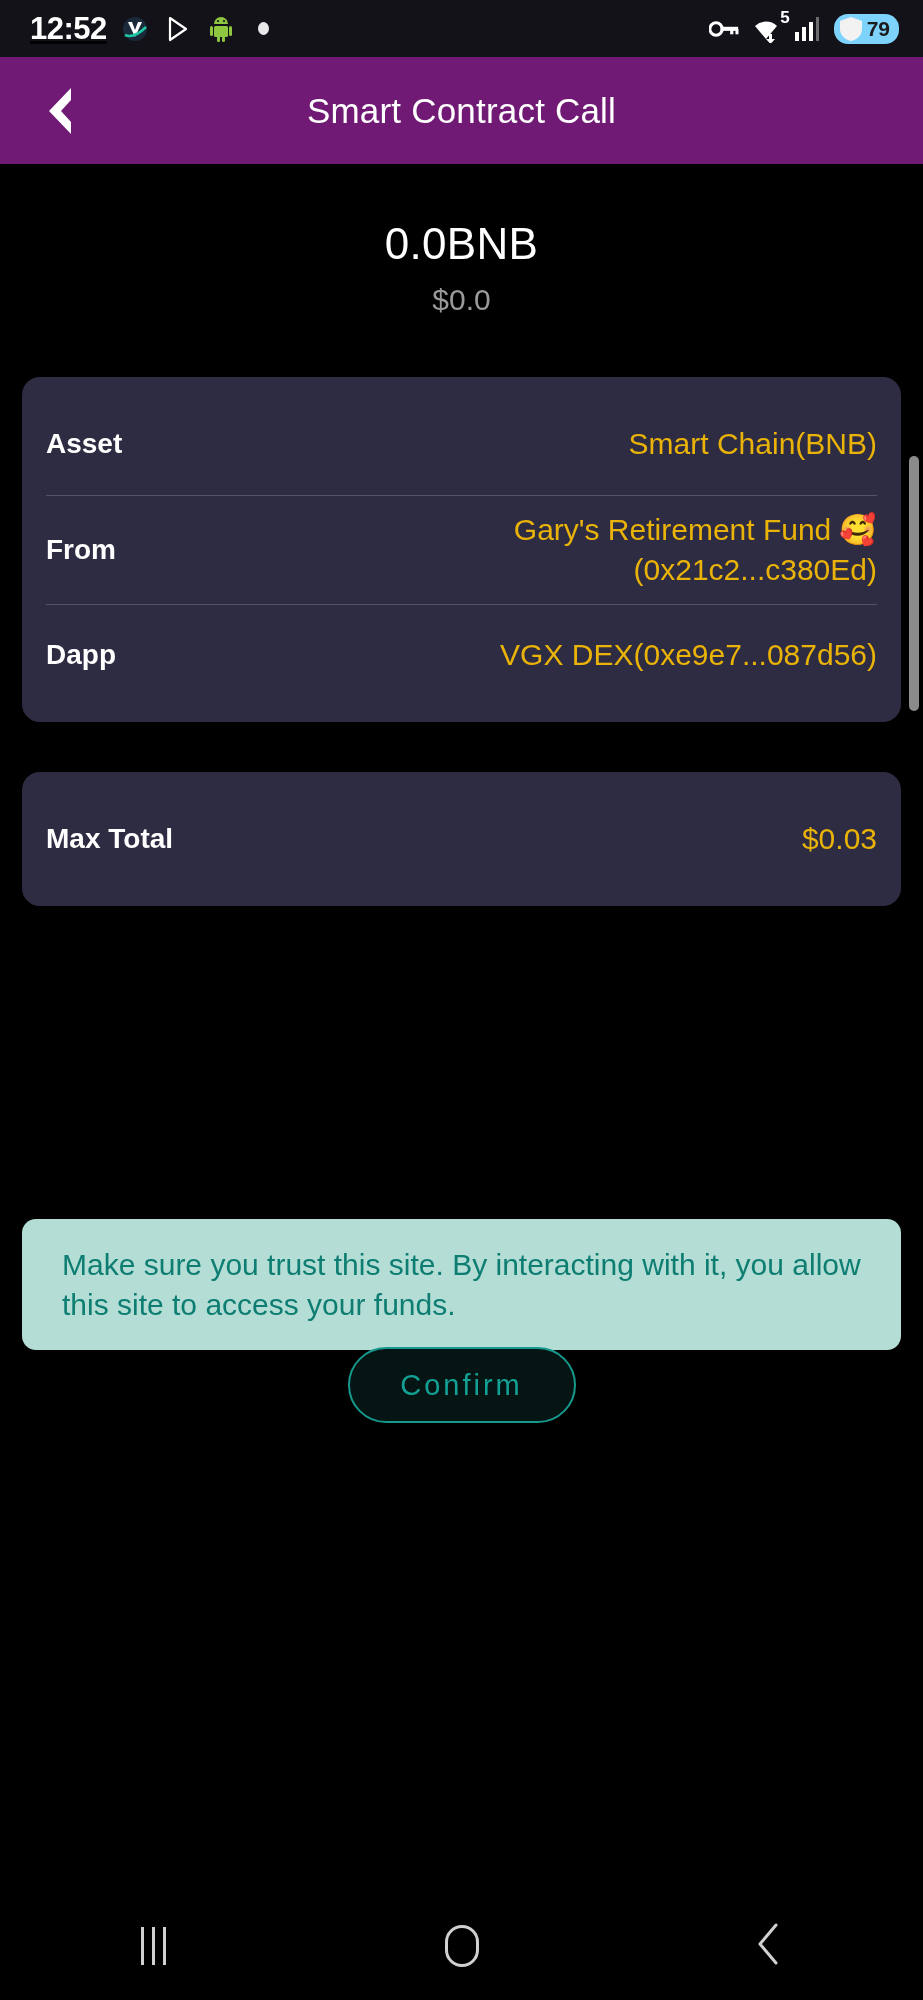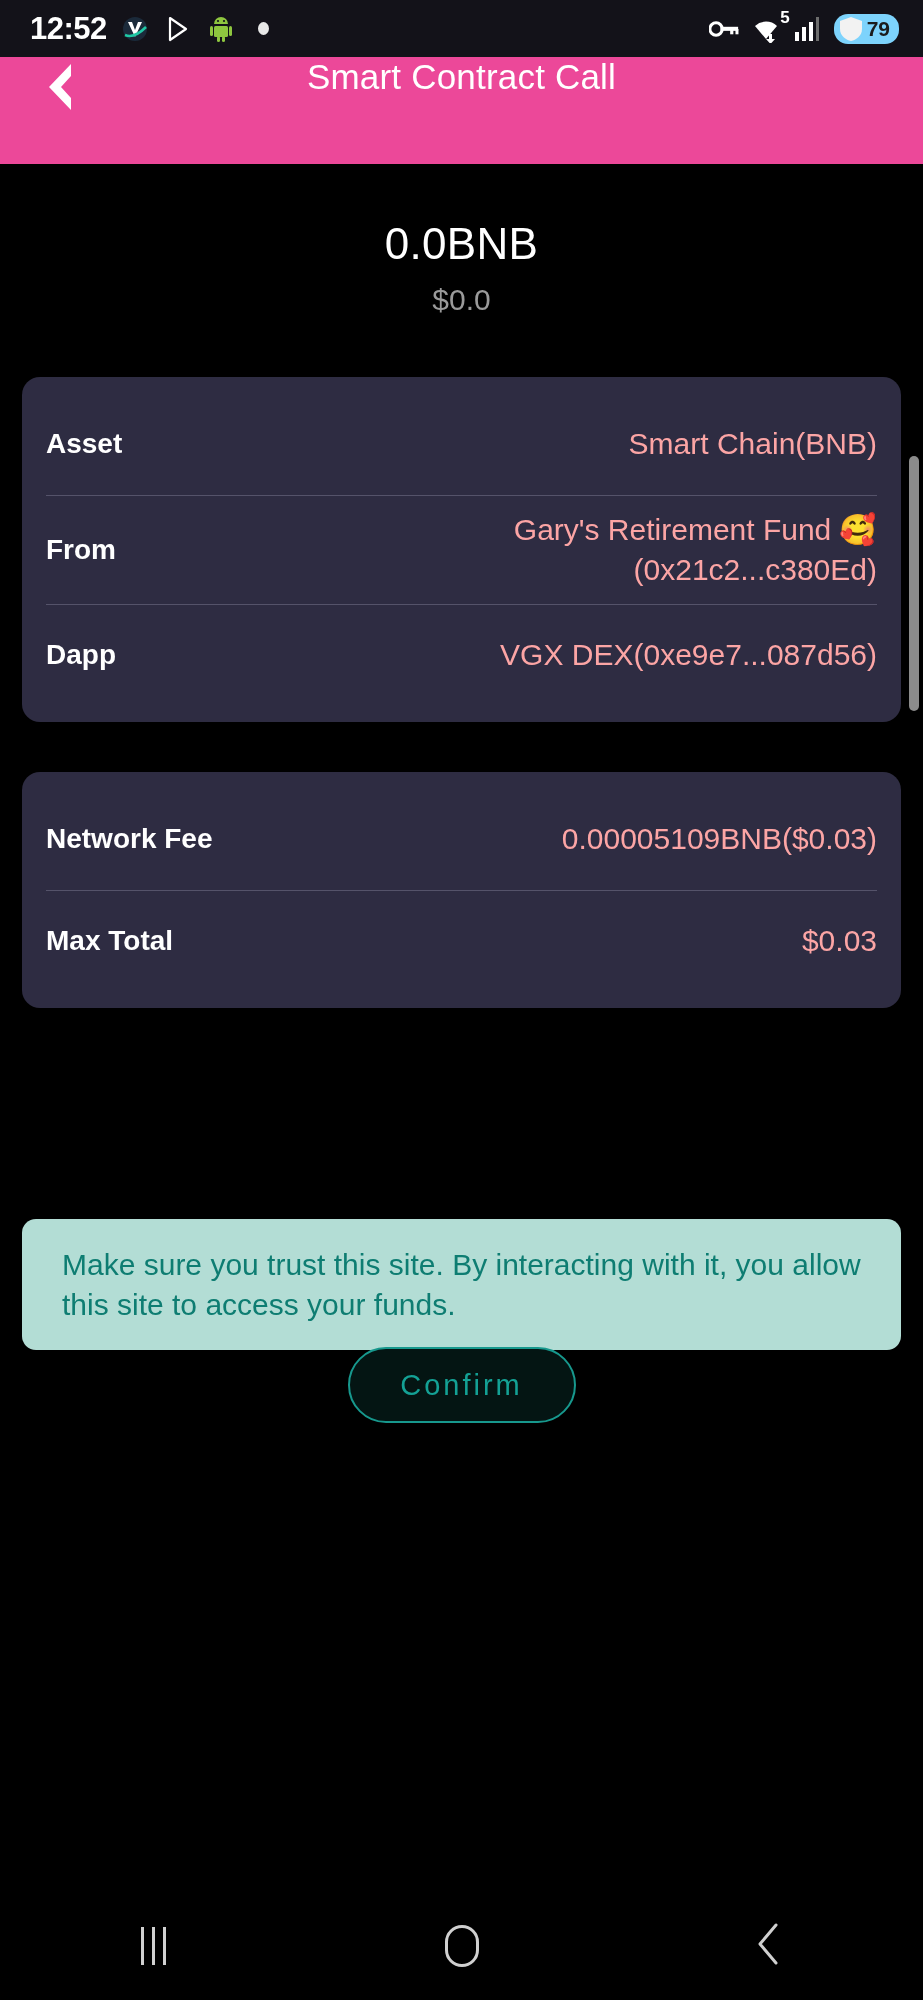--- a/index.html
+++ b/index.html
@@ -25,20 +25,21 @@
     height: 57px;
     background: #131219;
     display: flex;
     align-items: center;
     padding: 0 24px 0 30px;
   }
   .status-left {
     display: flex;
     align-items: flex-start;
     gap: 13px;
+    text-decoration: underline;
   }
   .status-clock {
     color: #ffffff;
     font-size: 31px;
     font-weight: bold;
     letter-spacing: -0.5px;
     line-height: 1;
   }
   .status-icon-slot {
     display: flex;
@@ -82,23 +83,23 @@
     font-weight: bold;
     line-height: 1;
   }
 
   
   .app-header {
     position: absolute;
     top: 57px; left: 0;
     width: 923px;
     height: 107px;
-    background: #ec4899;
-    display: flex;
-    align-items: flex-start;
+    background: #701a75;
+    display: flex;
+    align-items: center;
   }
   .back-chevron {
     position: absolute;
     left: 30px;
     width: 60px; height: 60px;
     display: flex;
     align-items: center;
     justify-content: center;
     cursor: pointer;
   }
@@ -154,21 +155,21 @@
     gap: 20px;
   }
   .row + .row { border-top: 1.5px solid #55536a; }
   .row-label {
     color: #ffffff;
     font-size: 28px;
     font-weight: bold;
     white-space: nowrap;
   }
   .row-value {
-    color: #fca5a5;
+    color: #eab308;
     font-size: 30px;
     font-weight: 400;
     text-align: right;
     line-height: 1.33;
   }
 
   
   .warning-banner {
     position: absolute;
     left: 22px;
@@ -358,24 +359,20 @@
 (0x21c2...c380Ed)</span>
       </div>
       <div class="row">
         <span class="row-label">Dapp</span>
         <span class="row-value">VGX DEX(0xe9e7...087d56)</span>
       </div>
     </div>
 
     <div class="card fees">
       <div class="row">
-        <span class="row-label">Network Fee</span>
-        <span class="row-value">0.00005109BNB($0.03)</span>
-      </div>
-      <div class="row">
         <span class="row-label">Max Total</span>
         <span class="row-value">$0.03</span>
       </div>
     </div>
 
     <div class="warning-banner">
       <div class="warning-text">Make sure you trust this site. By interacting with it, you allow this site to access your funds.</div>
     </div>
 
     <div class="confirm-wrap">

